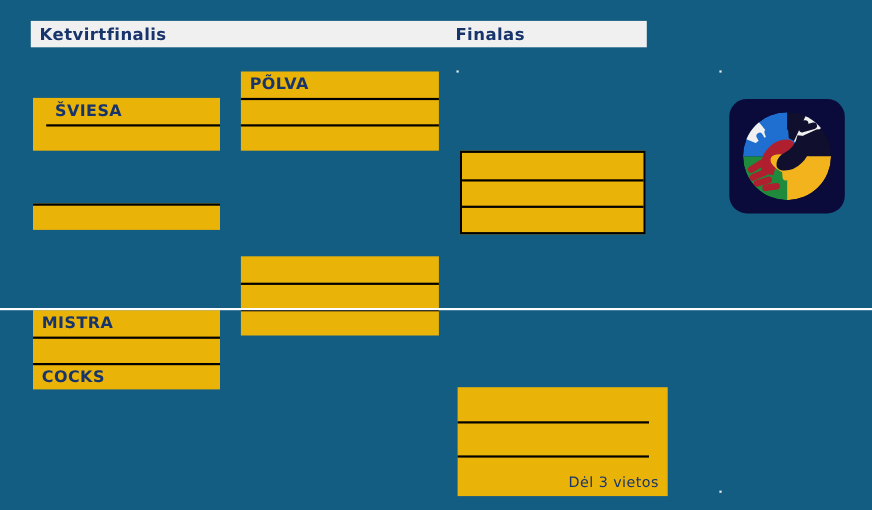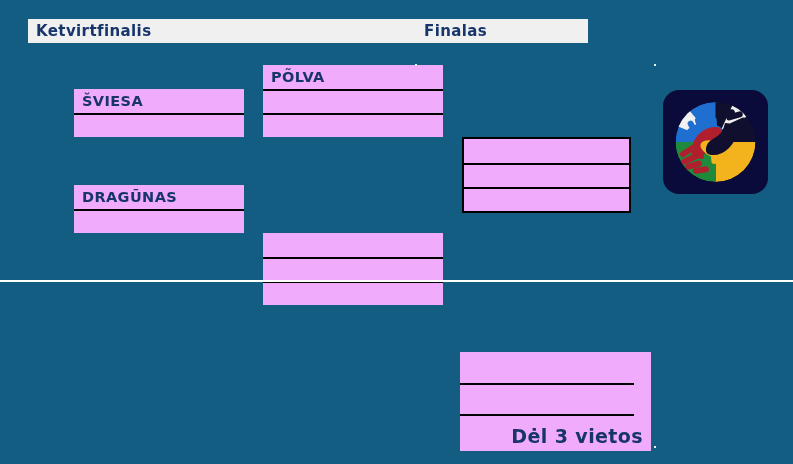--- a/index.html
+++ b/index.html
@@ -37,28 +37,27 @@
     top: 50%;
     transform: translateY(-50%);
     color: #17346b;
     font-weight: bold;
     font-size: 15px;
     letter-spacing: 0.4px;
     white-space: nowrap;
   }
   .hdr-1 { left: 8px; }
   .hdr-2 { left: 194px; }
-  .hdr-3 { left: 396px; }
+  .hdr-3 { left: 386px; }
 
   
   .box {
     position: absolute;
-    background: #f0abfc;
+    background: #eab308;
     box-sizing: border-box;
-    margin-left: 44px;
   }
   .box .slot {
     position: relative;
     box-sizing: border-box;
     height: 24px;
     display: flex;
     align-items: center;
     padding-left: 8px;
     color: #17346b;
     font-weight: bold;
@@ -71,21 +70,21 @@
   }
   .box.outlined {
     border: 2px solid #000;
   }
   .box.outlined .slot.ruled {
     border-top: 2px solid #000;
   }
 
   
   .qf { left: 30px; width: 170px; }
-  .qf1 { top: 89px; }
+  .qf1 { top: 89px; padding-left: 12px; }
   .qf2 { top: 185px; }
   .qf3 { top: 282px; }
 
   
   .sf { left: 219px; width: 180px; }
   .sf1 { top: 65px; }
   .sf2 { top: 233px; }
 
   
   .fin {
@@ -109,22 +108,22 @@
     height: 0;
     border-top: 2px solid #000;
   }
   .third .rule-1 { top: 31px; }
   .third .rule-2 { top: 62px; }
   .third .third-label {
     position: absolute;
     right: 8px;
     bottom: 4px;
     color: #17346b;
-    font-weight: bold;
-    font-size: 19px;
+    font-weight: normal;
+    font-size: 13px;
     letter-spacing: 0.4px;
     white-space: nowrap;
   }
 
   
   .divider {
     position: absolute;
     left: 0;
     top: 280px;
     width: 793px;
@@ -165,24 +164,28 @@
     <span class="hdr hdr-1">Ketvirtfinalis</span>
     <span class="hdr hdr-3">Finalas</span>
   </div>
 
   <div class="box qf qf1">
     <div class="slot">ŠVIESA</div>
     <div class="slot ruled"></div>
   </div>
 
   <div class="box qf qf2">
-    <div class="slot">DRAGŪNAS</div>
-    <div class="slot ruled"></div>
-  </div>
-
+    <div class="slot ruled"></div>
+  </div>
+
+  <div class="box qf qf3">
+    <div class="slot">MISTRA</div>
+    <div class="slot ruled"></div>
+    <div class="slot ruled">COCKS</div>
+  </div>
 
   <div class="box sf sf1">
     <div class="slot">PÕLVA</div>
     <div class="slot ruled"></div>
     <div class="slot ruled"></div>
   </div>
 
   <div class="box sf sf2">
     <div class="slot"></div>
     <div class="slot ruled"></div>

